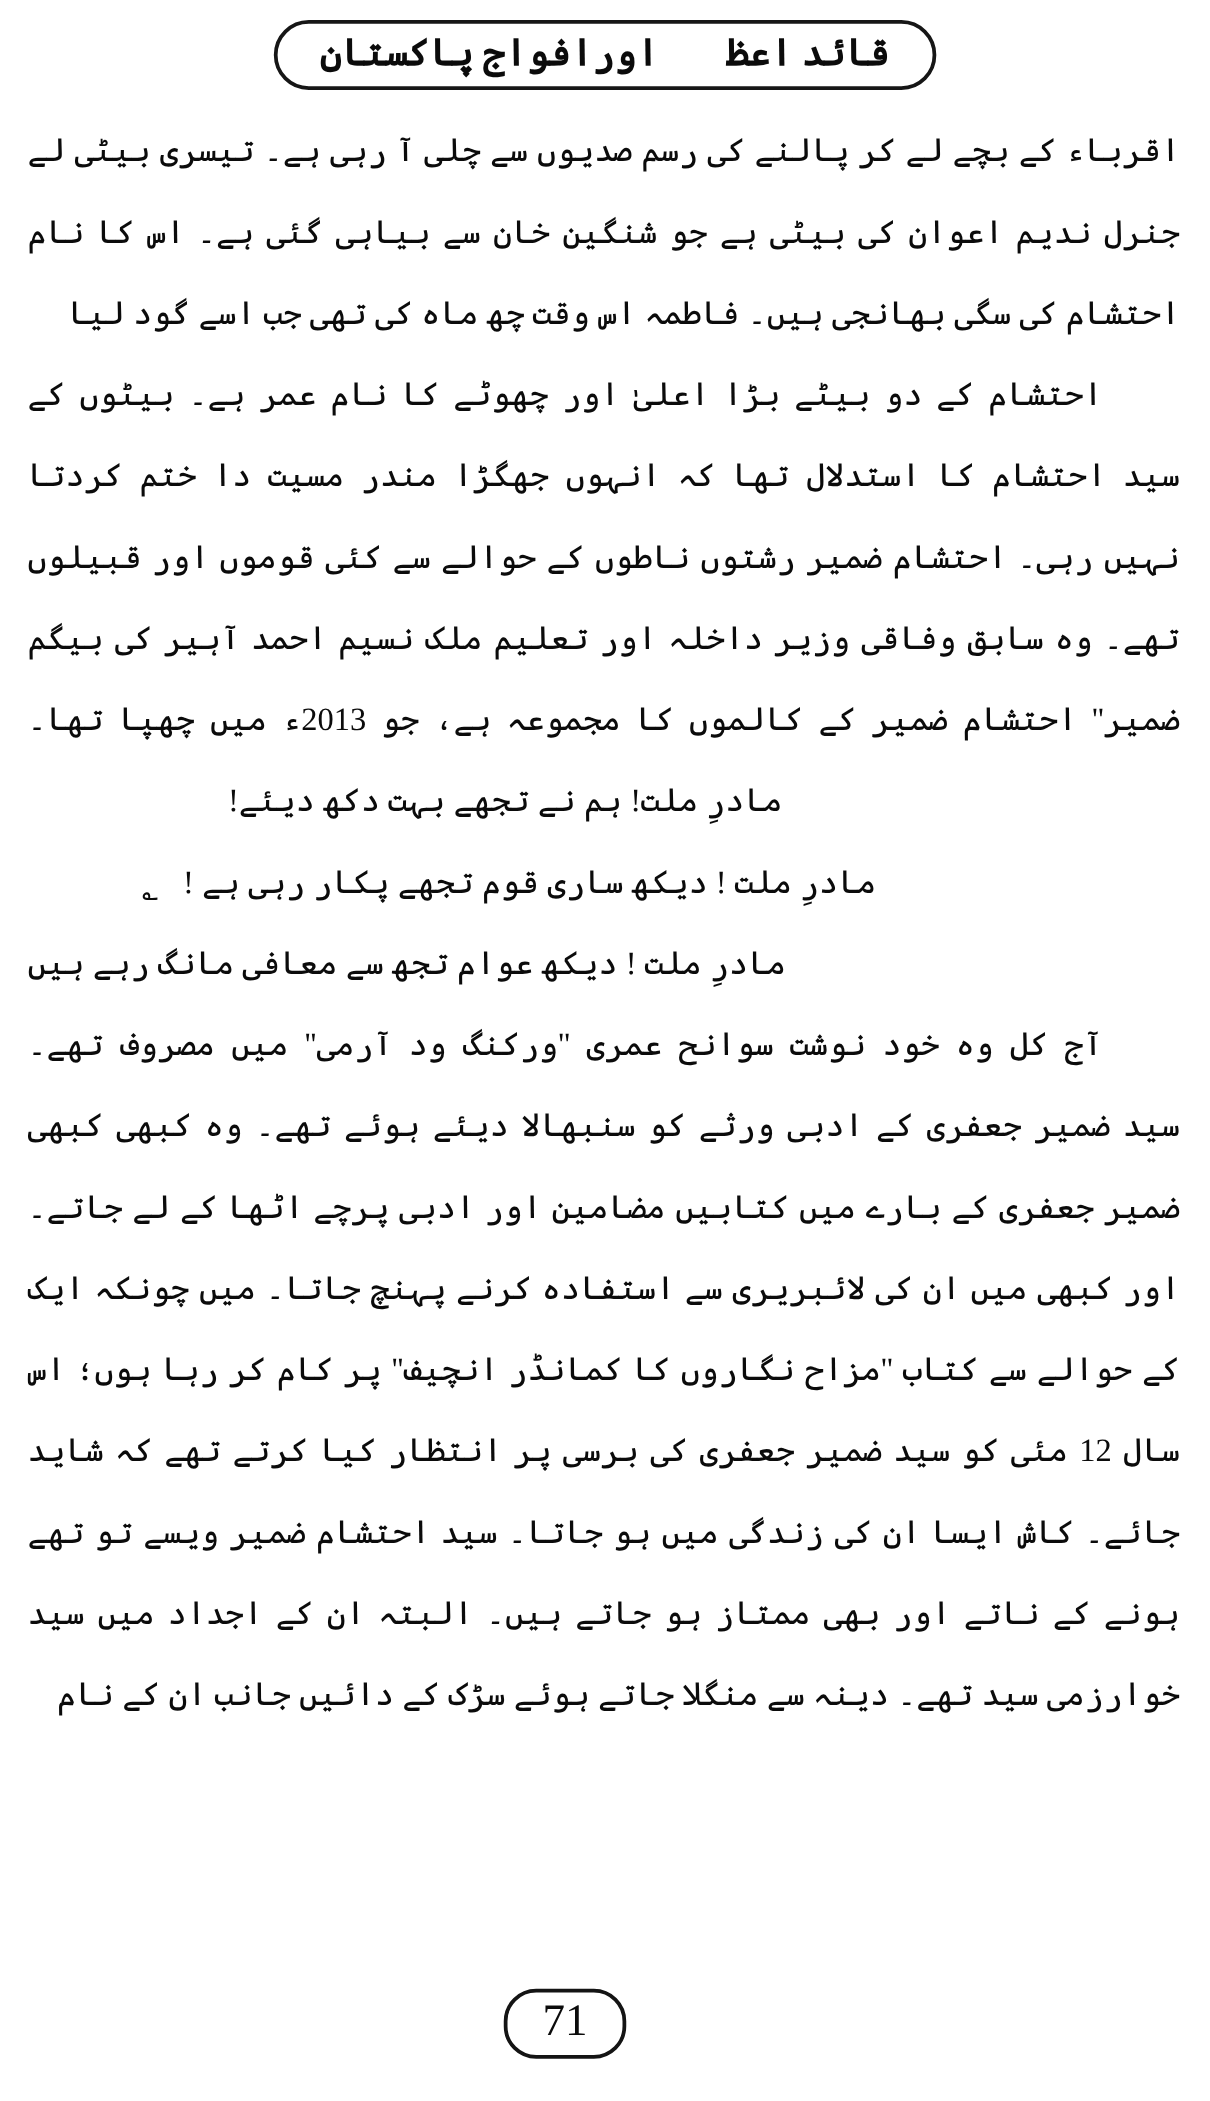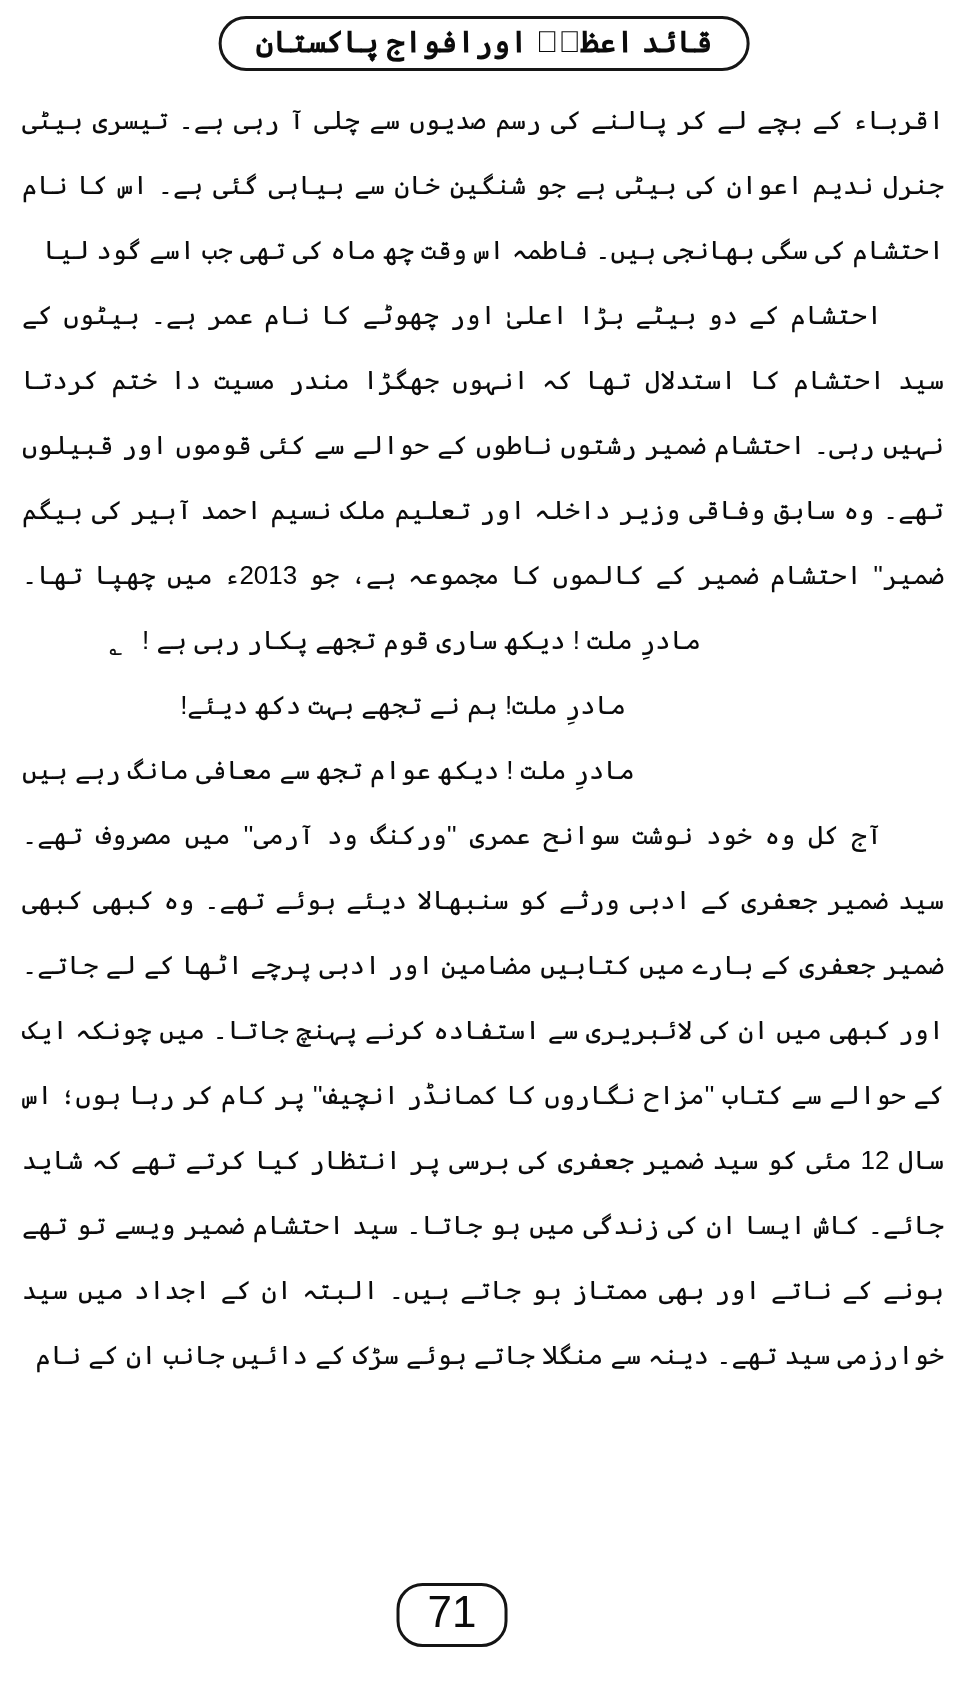--- a/index.html
+++ b/index.html
@@ -3,21 +3,21 @@
 <meta charset="utf-8">
 <style>
   html, body { margin: 0; padding: 0; background: #ffffff; }
   .page {
     position: relative;
     width: 968px;
     height: 1681px;
     margin: 0 auto;
     background: #ffffff;
     color: #0b0b0b;
-    font-family: Liberation Sans, sans-serif;
+    font-family: Liberation Serif, serif;
     overflow: hidden;
     direction: rtl;
   }
   
   .header-pill {
     position: absolute;
     top: 16px;
     left: 50%;
     transform: translateX(-50%);
     border: 3px solid #161616;
@@ -57,21 +57,21 @@
   }
   
   .page-number-badge {
     position: absolute;
     bottom: 34px;
     left: 452px;
     transform: translateX(-50%);
     border: 3px solid #141414;
     border-radius: 26px;
     padding: 1px 28px 7px 28px;
-    font-size: 44px;
+    font-size: 36px;
     font-weight: 500;
     background: #ffffff;
   }
 </style>
 </head>
 <body>
 
 <div class="page">
 
   <div class="header-pill">
@@ -80,22 +80,22 @@
 
   <div class="body-text" id="body-lines">
       <div class="line k-body"><span>اقرباء کے بچے لے کر پالنے کی رسم صدیوں سے چلی آ رہی ہے۔ تیسری بیٹی لے پالک ہے۔ وہ</span></div>
       <div class="line k-body"><span>جنرل ندیم اعوان کی بیٹی ہے جو شنگین خان سے بیاہی گئی ہے۔ اس کا نام فاطمہ ہے۔ وہ بیگم روبی</span></div>
       <div class="line k-para-end"><span>احتشام کی سگی بھانجی ہیں۔ فاطمہ اس وقت چھ ماہ کی تھی جب اسے گود لیا گیا تھا۔</span></div>
       <div class="line k-para-start"><span>احتشام کے دو بیٹے بڑا اعلیٰ اور چھوٹے کا نام عمر ہے۔ بیٹوں کے ناموں کے حوالے سے</span></div>
       <div class="line k-body"><span>سید احتشام کا استدلال تھا کہ انہوں جھگڑا مندر مسیت دا ختم کردتا مسلکی بحث کی ضرورت ہی باقی</span></div>
       <div class="line k-body"><span>نہیں رہی۔ احتشام ضمیر رشتوں ناطوں کے حوالے سے کئی قوموں اور قبیلوں میں پھیلے ہوئے انسان</span></div>
       <div class="line k-body"><span>تھے۔ وہ سابق وفاقی وزیر داخلہ اور تعلیم ملک نسیم احمد آہیر کی بیگم کے سگے خالہ زاد تھے۔ ''متاعِ</span></div>
       <div class="line k-body"><span>ضمیر'' احتشام ضمیر کے کالموں کا مجموعہ ہے، جو 2013ء میں چھپا تھا۔ احتشام نے زمانہ طالب علمی</span></div>
+      <div class="line k-verse-2"><span>مادرِ ملت! ہم نے تجھے بہت دکھ دیئے!</span></div>
       <div class="line k-verse-1"><span>مادرِ ملت ! دیکھ ساری قوم تجھے پکار رہی ہے !</span><span class="verse-marker">؎</span></div>
-      <div class="line k-verse-2"><span>مادرِ ملت! ہم نے تجھے بہت دکھ دیئے!</span></div>
       <div class="line k-verse-3"><span>مادرِ ملت ! دیکھ عوام تجھ سے معافی مانگ رہے ہیں</span></div>
       <div class="line k-para-start"><span>آج کل وہ خود نوشت سوانح عمری ''ورکنگ ود آرمی'' میں مصروف تھے۔ احتشام اپنے والد</span></div>
       <div class="line k-body"><span>سید ضمیر جعفری کے ادبی ورثے کو سنبھالا دیئے ہوئے تھے۔ وہ کبھی کبھی میرے پاس آ جاتے اور</span></div>
       <div class="line k-body"><span>ضمیر جعفری کے بارے میں کتابیں مضامین اور ادبی پرچے اٹھا کے لے جاتے۔ فوٹو کاپی کراتے</span></div>
       <div class="line k-body"><span>اور کبھی میں ان کی لائبریری سے استفادہ کرنے پہنچ جاتا۔ میں چونکہ ایک عرصے سے سید ضمیر جعفری</span></div>
       <div class="line k-body"><span>کے حوالے سے کتاب ''مزاح نگاروں کا کمانڈر انچیف'' پر کام کر رہا ہوں؛ اس لئے احتشام ضمیر ہر</span></div>
       <div class="line k-body"><span>سال 12 مئی کو سید ضمیر جعفری کی برسی پر انتظار کیا کرتے تھے کہ شاید اس برس میری کتاب چھپ</span></div>
       <div class="line k-body"><span>جائے۔ کاش ایسا ان کی زندگی میں ہو جاتا۔ سید احتشام ضمیر ویسے تو تھے ہی ولیوں کی اولاد اور سید</span></div>
       <div class="line k-body"><span>ہونے کے ناتے اور بھی ممتاز ہو جاتے ہیں۔ البتہ ان کے اجداد میں سید عبدالخالق گزرے ہیں جو</span></div>
       <div class="line k-para-end"><span>خوارزمی سید تھے۔ دینہ سے منگلا جاتے ہوئے سڑک کے دائیں جانب ان کے نام پر</span></div>

